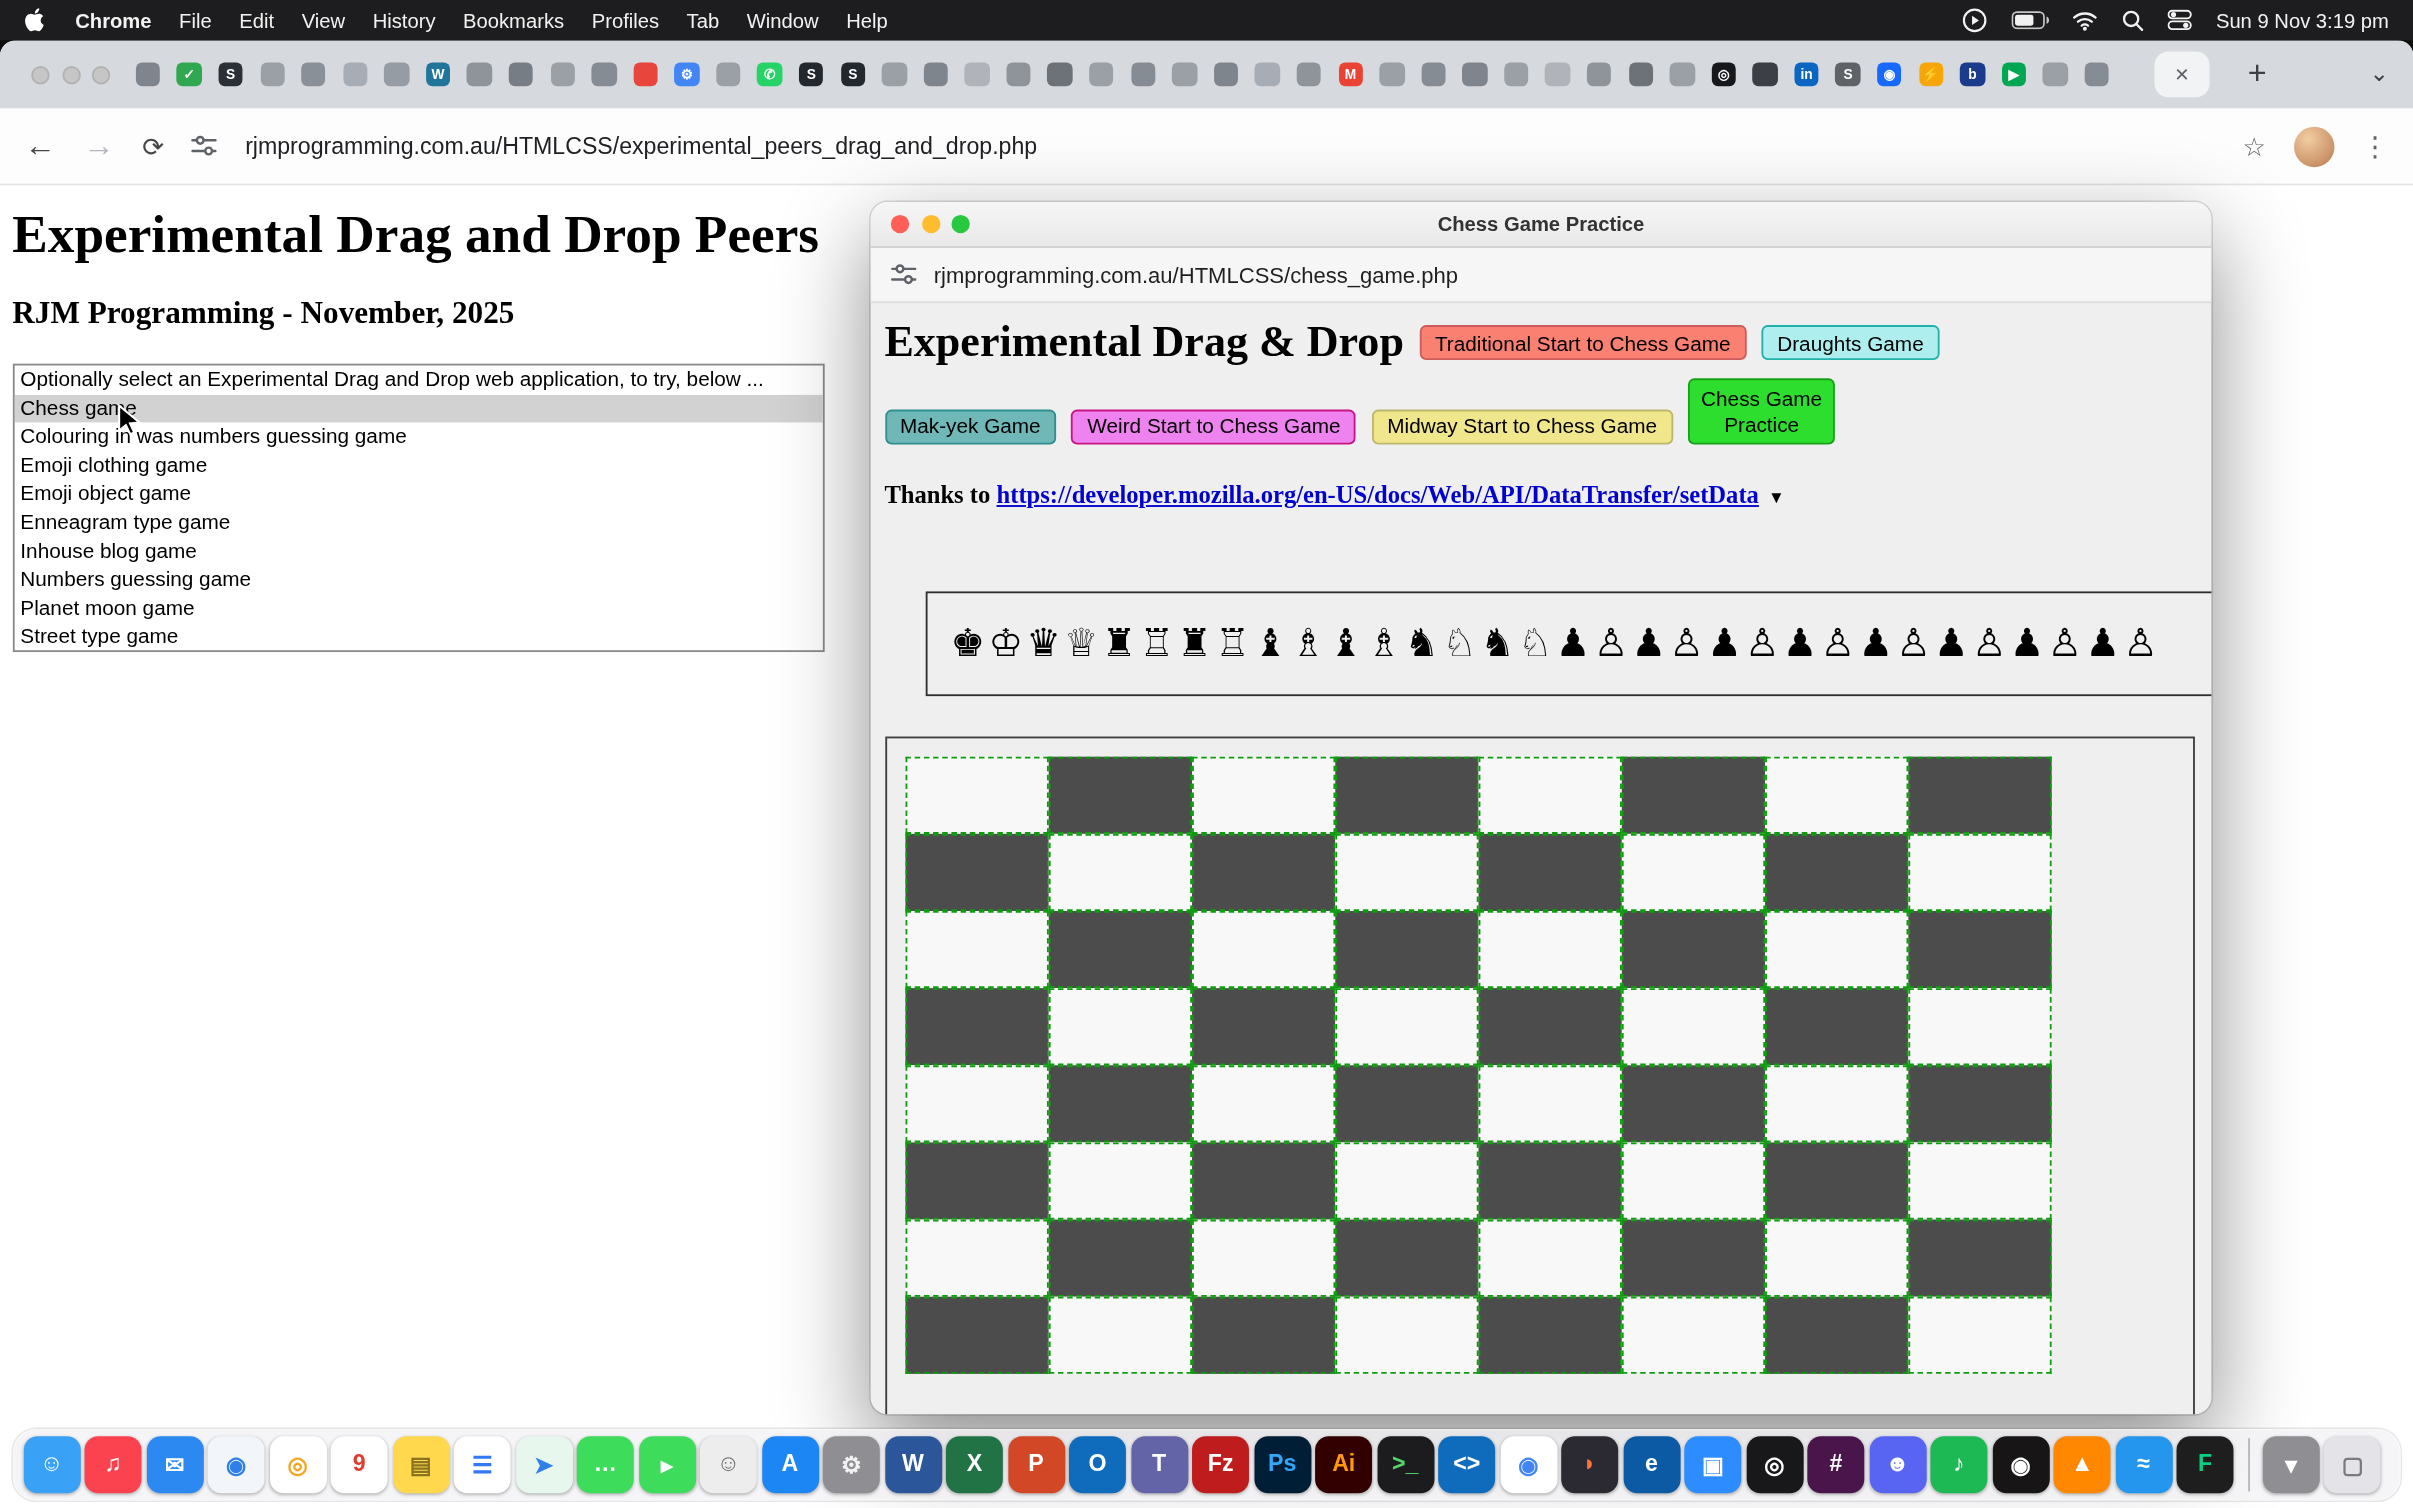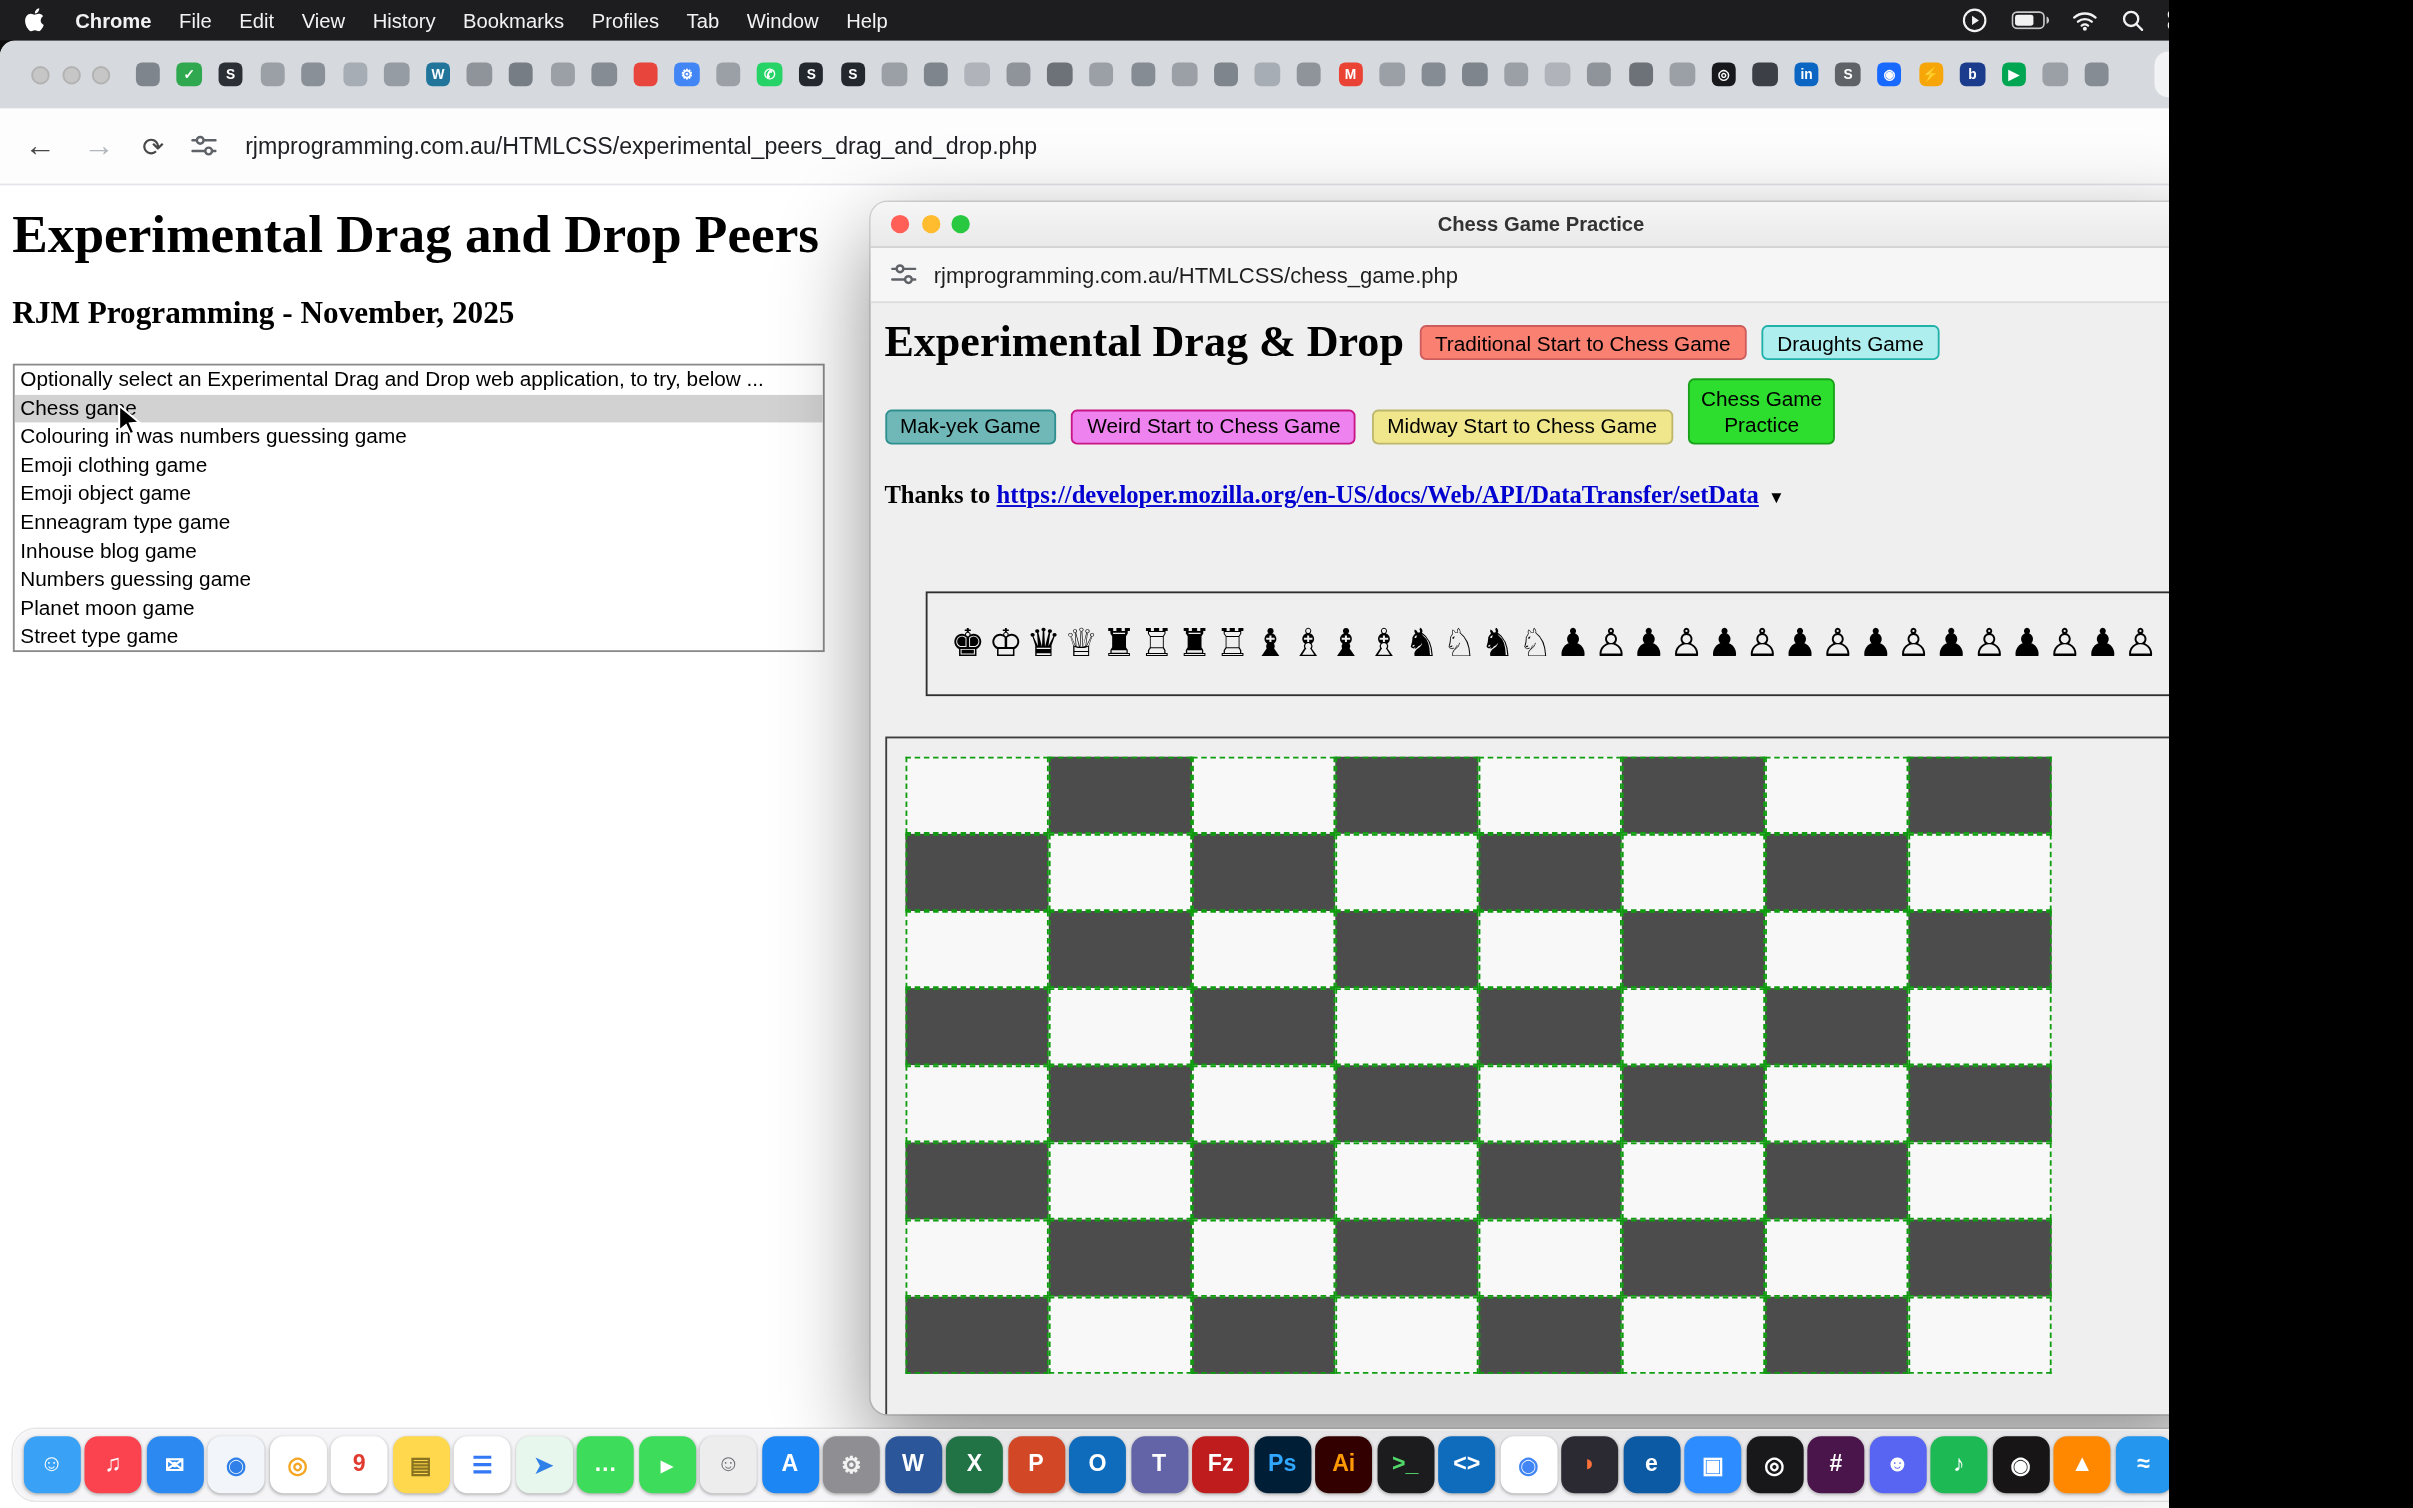--- a/index.html
+++ b/index.html
@@ -1,16 +1,16 @@
 <!DOCTYPE html>
 <html style="font-size:13.4px"><head>
 <meta charset="utf-8">
 <style>
   html,body{margin:0;padding:0;background:#000;}
-  #viewport{position:relative;width:2169px;height:1508px;overflow:hidden;background:#0d0d0d;}
+  #viewport{position:relative;width:2413px;height:1508px;overflow:hidden;background:#0d0d0d;}
   #stage{position:absolute;top:0;left:0;width:1314px;height:821px;
          transform:scale(1.83673);transform-origin:0 0;
          font-family:"Liberation Sans",sans-serif;}
 
   
   .menubar{position:absolute;top:0;left:0;right:0;height:22px;background:#1d1d1f;
            display:flex;align-items:center;justify-content:space-between;
            color:#f2f2f2;font-size:11px;padding:0 13.4px;z-index:20;box-sizing:border-box;}
   .mleft{display:flex;align-items:center;gap:1.7px;}
   .apple{display:flex;align-items:center;margin-right:6.7px;}

